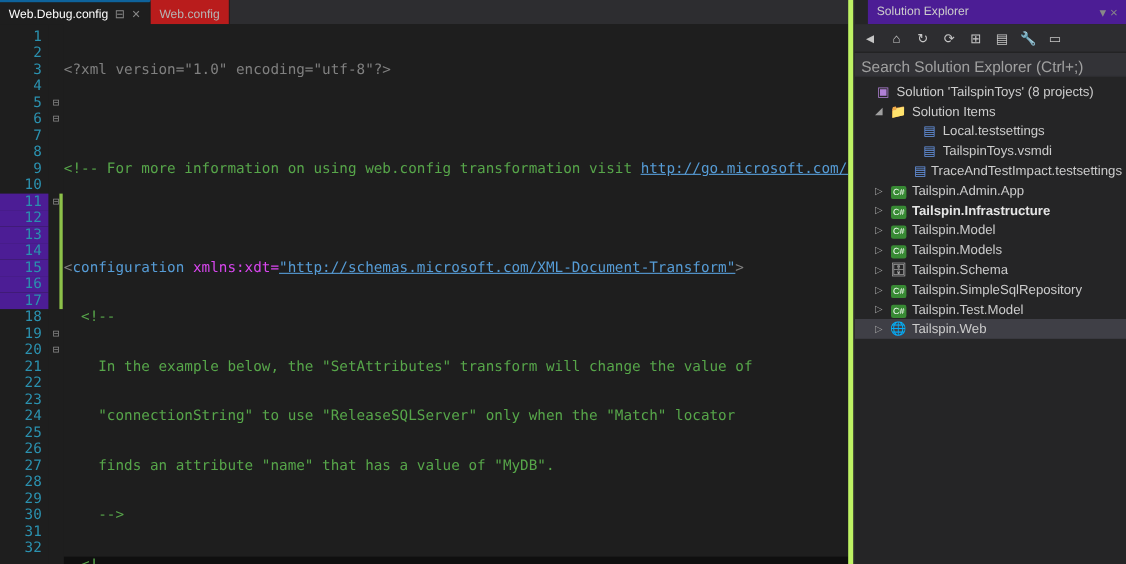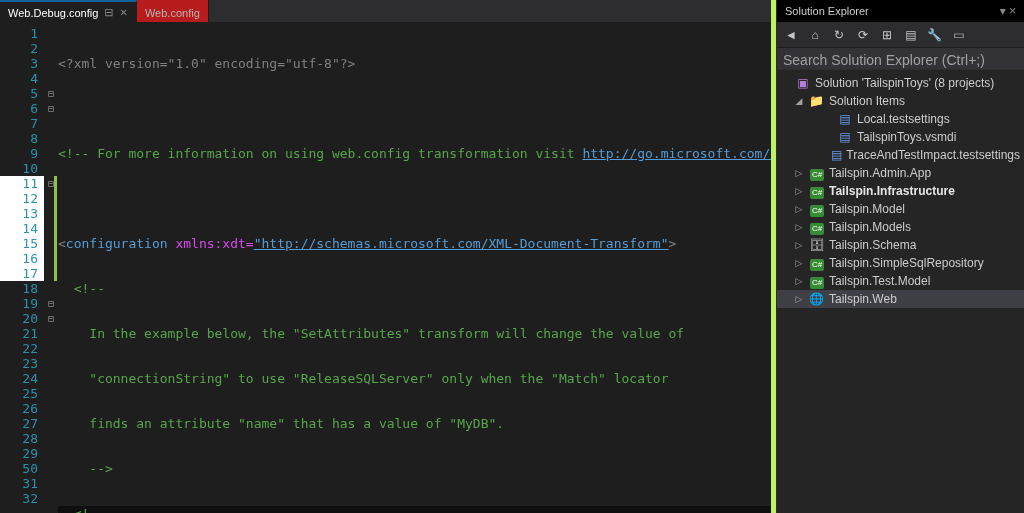--- a/index.html
+++ b/index.html
@@ -56,21 +56,21 @@
   }
   .gutter {
     width: 44px;
     background: #1e1e1e;
     text-align: right;
     color: #2b91af;
     padding-top: 4px;
     position: relative;
   }
   .ln { padding: 0 6px 0 0; height: 15px; }
-  .ln.h { background: #ffffff; }
+  .ln.h { background: #4c1d95; }
   .fold-col {
     width: 14px;
     background: #1e1e1e;
     padding-top: 4px;
   }
   .fold-col div { height: 15px; color: #888; font-size: 10px; text-align: center; line-height: 15px; }
   .code {
     flex: 1;
     padding-top: 4px;
     white-space: pre;
@@ -92,27 +92,28 @@
   
   .sol-exp {
     width: 248px;
     background: #252526;
     display: flex;
     flex-direction: column;
     border-left: 1px solid #2d2d30;
   }
   .sol-header {
     height: 22px;
-    background: #000000;
+    background: #4c1d95;
     color: #cccccc;
     font-size: 11px;
     padding: 4px 8px;
     display: flex;
     align-items: center;
     justify-content: space-between;
+    margin-left: 12px;
   }
   .sol-header .menu { color: #888; font-size: 12px;}
   .sol-toolbar {
     height: 26px;
     background: #2d2d30;
     display: flex;
     align-items: center;
     gap: 8px;
     padding: 0 6px;
     border-bottom: 1px solid #1e1e1e;
@@ -191,21 +192,21 @@
         <div class="ln">20</div>
       <div class="ln">21</div>
         <div class="ln">22</div>
         <div class="ln">23</div>
         <div class="ln">24</div>
       <div class="ln">25</div>
         <div class="ln">26</div>
         <div class="ln">27</div>
         <div class="ln">28</div>
       <div class="ln">29</div>
-        <div class="ln">50</div>
+        <div class="ln">30</div>
         <div class="ln">31</div>
         <div class="ln">32</div>
     </div>
     <div class="fold-col">
       <div></div>
         <div></div>
         <div></div>
         <div></div>
       <div>⊟</div>
         <div>⊟</div>

